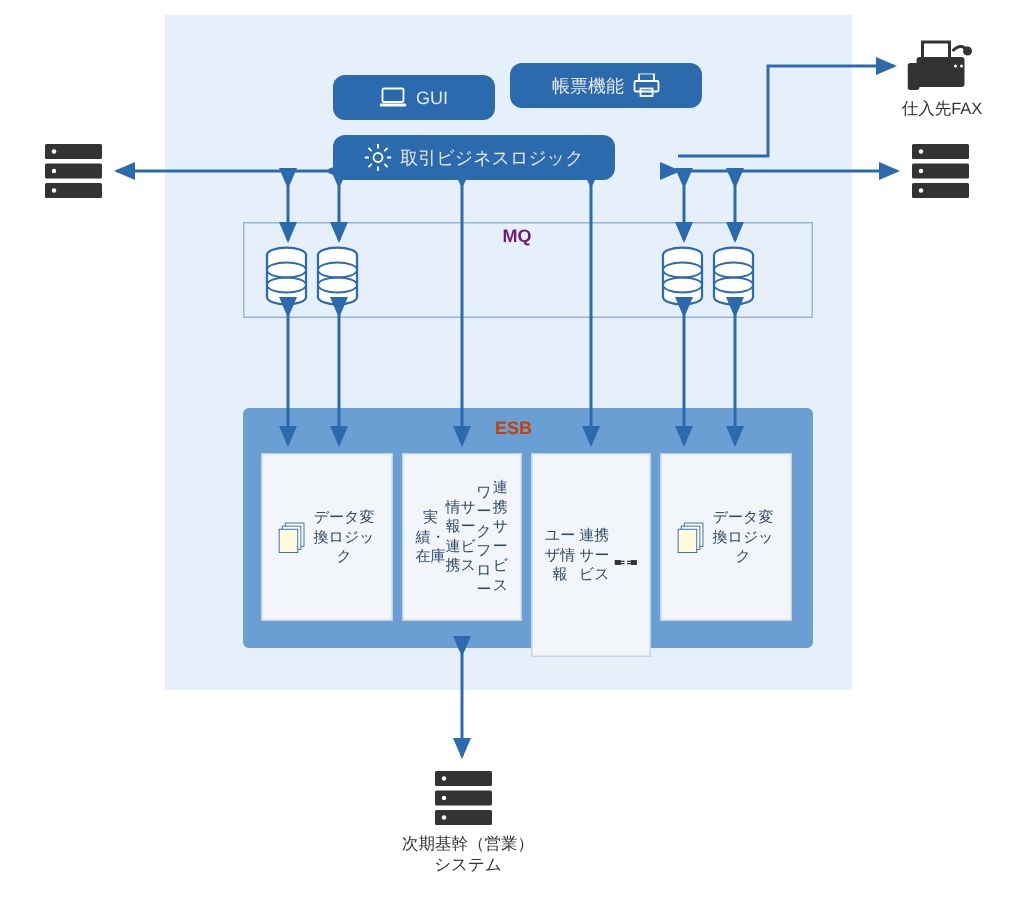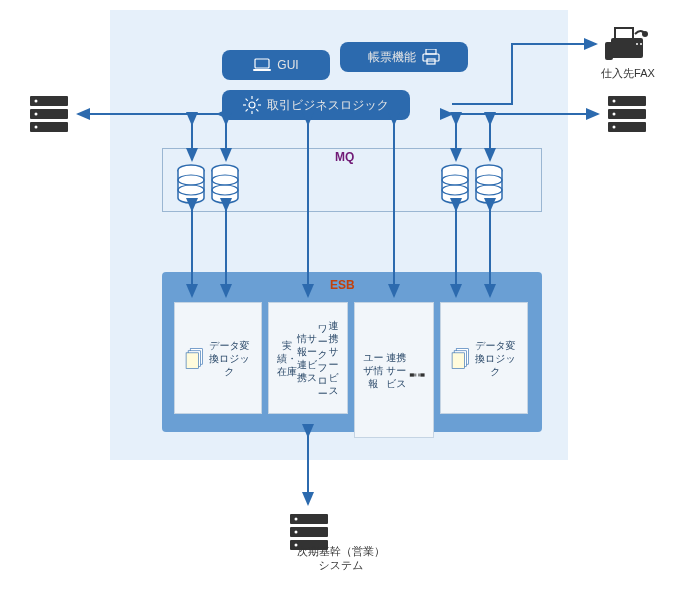--- a/index.html
+++ b/index.html
@@ -155,21 +155,21 @@
     </svg>
 
   <svg class="abs" style="left:288px; top:512px;" width="42" height="40" viewBox="0 0 42 40">
       <rect x="2" y="2" width="38" height="10" rx="1" fill="#333"></rect>
       <rect x="2" y="15" width="38" height="10" rx="1" fill="#333"></rect>
       <rect x="2" y="28" width="38" height="10" rx="1" fill="#333"></rect>
       <circle cx="8" cy="7" r="1.5" fill="#fff"></circle>
       <circle cx="8" cy="20" r="1.5" fill="#fff"></circle>
       <circle cx="8" cy="33" r="1.5" fill="#fff"></circle>
     </svg>
-  <div class="ext-label" style="left:262px; top:544px; width:100px;margin-left:29px;">
+  <div class="ext-label" style="left:262px; top:556px; width:100px;">
     <span>次期基幹（営業）</span><br>
     <span>システム</span>
   </div>
 
   <svg class="abs" style="left:0; top:0;" width="680" height="600">
     <defs>
       <marker id="ah" markerWidth="8" markerHeight="8" refX="6" refY="3" orient="auto">
           <path d="M0,0 L7,3 L0,6 Z" fill="#2c6aae"></path>
         </marker>
     </defs>

